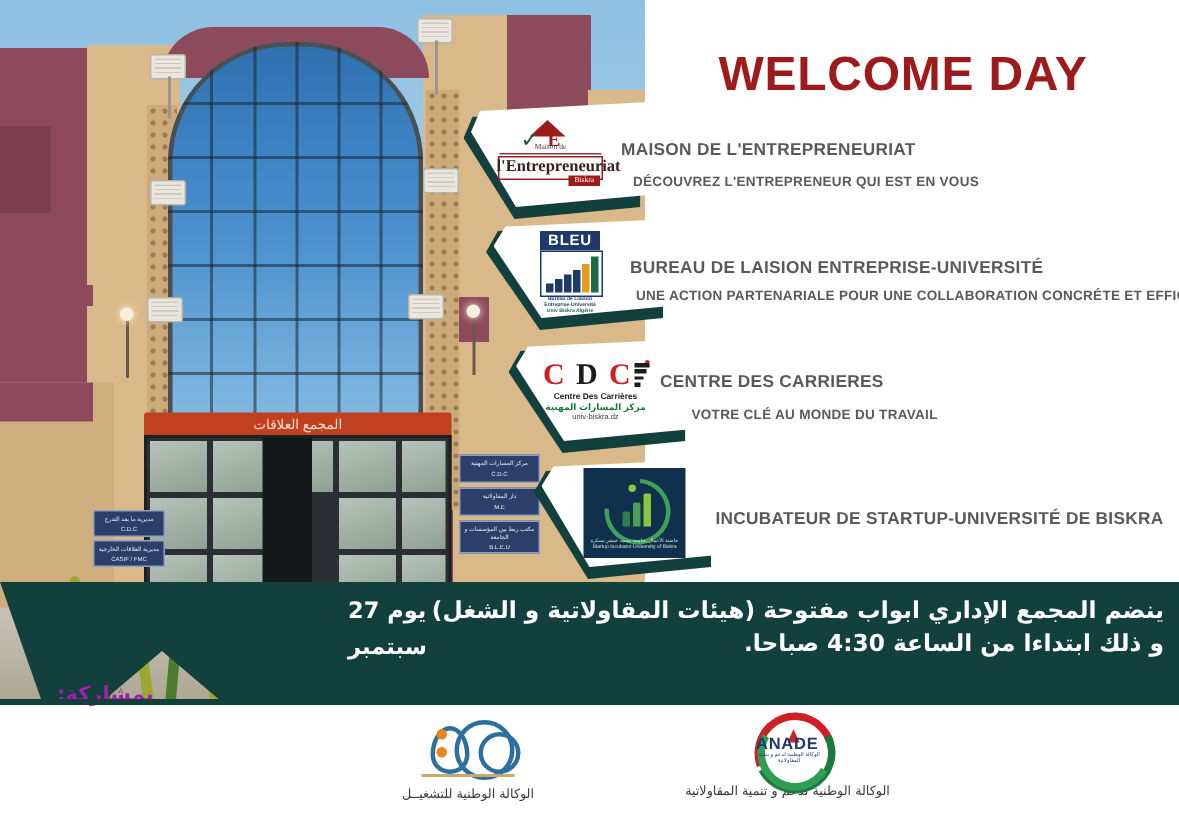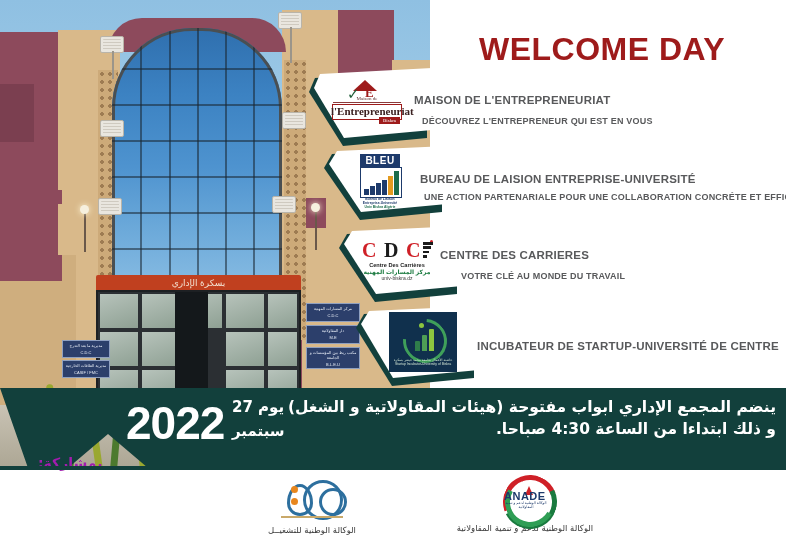--- a/index.html
+++ b/index.html
@@ -188,21 +188,21 @@
     <div class="ac" style="left:100px;top:36px;width:22px;height:15px;"></div>
     <div class="ac" style="left:278px;top:12px;width:22px;height:15px;"></div>
     <div class="ac" style="left:282px;top:112px;width:22px;height:15px;"></div>
     <div class="ac" style="left:100px;top:120px;width:22px;height:15px;"></div>
     <div class="ac" style="left:98px;top:198px;width:22px;height:15px;"></div>
     <div class="ac" style="left:272px;top:196px;width:22px;height:15px;"></div>
     <div class="pipe" style="left:112px;top:51px;height:28px;"></div>
     <div class="pipe" style="left:290px;top:27px;height:36px;"></div>
 
     <div class="signband">
-      <span>بسكرة الإداري</span>
+      <span>المجمع العلاقات</span>
     </div>
     <div class="entrance">
       <div class="entrance-pane" style="left:4px;top:4px;width:38px;height:34px;"></div>
       <div class="entrance-pane" style="left:46px;top:4px;width:38px;height:34px;"></div>
       <div class="entrance-pane" style="left:88px;top:4px;width:38px;height:34px;"></div>
       <div class="entrance-pane" style="left:130px;top:4px;width:38px;height:34px;"></div>
       <div class="entrance-pane" style="left:4px;top:42px;width:38px;height:34px;"></div>
       <div class="entrance-pane" style="left:46px;top:42px;width:38px;height:34px;"></div>
       <div class="entrance-pane" style="left:130px;top:42px;width:38px;height:34px;"></div>
       <div class="entrance-pane" style="left:4px;top:80px;width:38px;height:31px;"></div>
@@ -330,27 +330,24 @@
     <div class="inc-ring"></div>
     <div class="inc-dot"></div>
     <div class="inc-bars">
       <i style="height:10px;background:#2f7d4a;"></i><i style="height:16px;background:#4e9e55;"></i><i style="height:22px;background:#8cc63f;"></i>
     </div>
     <div class="inc-cap">
       <span>حاضنة الأعمال بجامعة محمد خيضر بسكرة</span><br>
       <span>Startup Incubator-University of Biskra</span>
     </div>
   </div>
-  <div class="entry-title" style="left:477px;top:340px;">INCUBATEUR DE STARTUP-UNIVERSITÉ DE CENTRE</div>
+  <div class="entry-title" style="left:477px;top:340px;">INCUBATEUR DE STARTUP-UNIVERSITÉ DE BISKRA</div>
 
   <div class="banner">
     <div class="banner-bg"></div>
-    <div class="yearwrap">
-      <div class="year">2022</div>
-    </div>
     <div class="dayar">يوم 27</div>
     <div class="monthar">سبتمبر</div>
     <div class="arwrap">
       <div class="ar1">ينضم المجمع الإداري ابواب مفتوحة (هيئات المقاولاتية و الشغل)</div>
       <div class="ar2">و ذلك ابتداءا من الساعة 4:30 صباحا.</div>
     </div>
   </div>
 
   <div class="withlabel">بمشاركة:</div>
 

